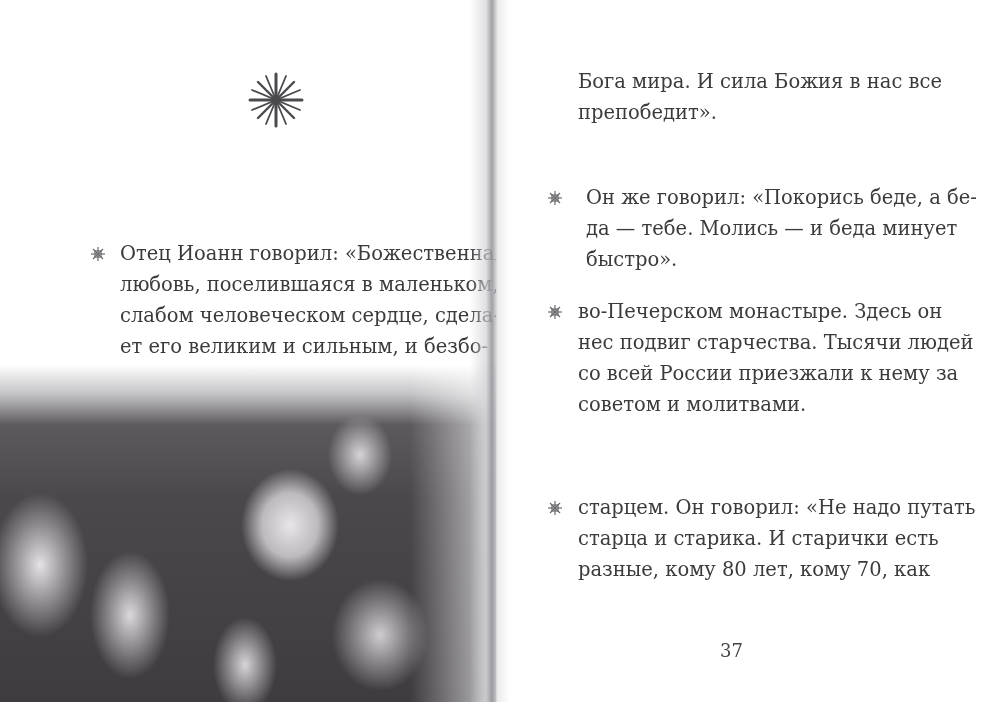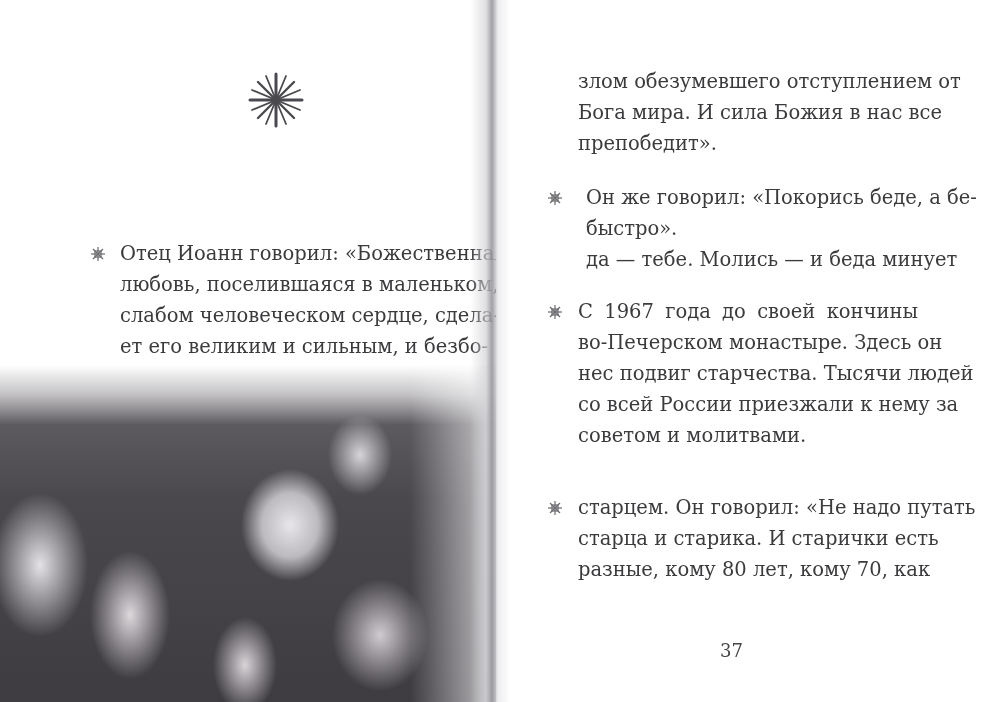--- a/index.html
+++ b/index.html
@@ -66,51 +66,49 @@
   <div class="photo">
     <div class="photo-bg"></div>
     <div class="photo-fade-top"></div>
     <div class="photo-fade-right"></div>
   </div>
 </div>
 
 <div class="page page-right"></div>
 
 <div class="para" style="left:578px;top:66px;width:340px;">
-  <span class="line">злом обезумевшего отступлением от</span>
   <span class="line">Бога мира. И сила Божия в нас все</span>
   <span class="line last">препобедит».</span>
 </div>
 
 <svg class="bullet" style="left:547px;top:190px;" viewBox="0 0 16 16">
   <g stroke="#6a6a6e" stroke-width="1.2">
       <line x1="8" y1="1" x2="8" y2="15"></line>
       <line x1="1" y1="8" x2="15" y2="8"></line>
       <line x1="3" y1="3" x2="13" y2="13"></line>
       <line x1="13" y1="3" x2="3" y2="13"></line>
       <rect x="5" y="5" width="6" height="6" fill="none"></rect>
     </g>
 </svg>
 <div class="para" style="left:578px;top:182px;width:340px;margin-left:8px;">
   <span class="line">Он же говорил: «Покорись беде, а бе-</span>
+  <span class="line">да — тебе. Молись — и беда минует</span>
   <span class="line last">быстро».</span>
-  <span class="line">да — тебе. Молись — и беда минует</span>
 </div>
 
 <svg class="bullet" style="left:547px;top:304px;" viewBox="0 0 16 16">
   <g stroke="#6a6a6e" stroke-width="1.2">
       <line x1="8" y1="1" x2="8" y2="15"></line>
       <line x1="1" y1="8" x2="15" y2="8"></line>
       <line x1="3" y1="3" x2="13" y2="13"></line>
       <line x1="13" y1="3" x2="3" y2="13"></line>
       <rect x="5" y="5" width="6" height="6" fill="none"></rect>
     </g>
 </svg>
 <div class="para" style="left:578px;top:296px;width:340px;">
-  <span class="line">С 1967 года до своей кончины</span>
   <span class="line">во-Печерском монастыре. Здесь он</span>
   <span class="line">нес подвиг старчества. Тысячи людей</span>
   <span class="line">со всей России приезжали к нему за</span>
   <span class="line last">советом и молитвами.</span>
 </div>
 
 <svg class="bullet" style="left:547px;top:500px;" viewBox="0 0 16 16">
   <g stroke="#6a6a6e" stroke-width="1.2">
       <line x1="8" y1="1" x2="8" y2="15"></line>
       <line x1="1" y1="8" x2="15" y2="8"></line>

